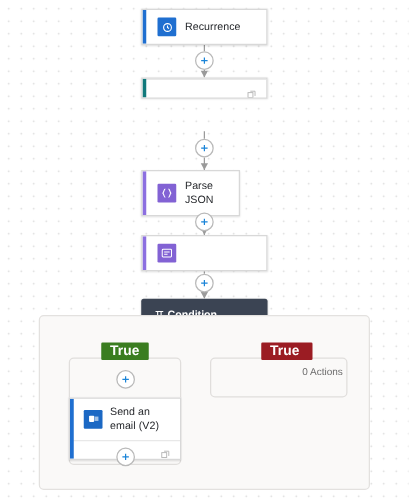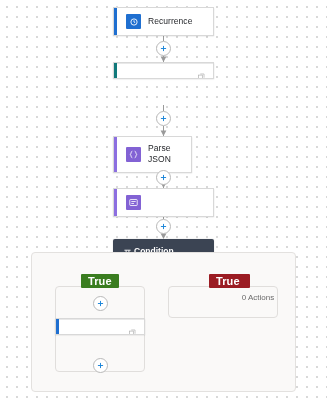--- a/index.html
+++ b/index.html
@@ -235,20 +235,29 @@
       <svg viewBox="0 0 16 16" fill="none" stroke="#fff" stroke-width="1.7">
           <path d="M3.5 6.2 8 10.6l4.5-4.4"></path>
         </svg>
     </span>
   </div>
 
   <span class="actions-text" style="left:168px; top:293px; width:110px;">0 Actions</span>
 
   <div class="node" style="left:55px; top:318px; width:90px;">
     <div class="accent" style="background:#1f6fd0;"></div>
+    <div class="node-head" style="padding:5px 6px 5px 11px; gap:6px;">
+      <span class="node-ico" style="background:#1b68c4;">
+        <svg viewBox="0 0 16 16" width="10" height="10" fill="#fff">
+          <rect x="2" y="4" width="6.6" height="8" rx="1"></rect>
+          <rect x="9.2" y="5.2" width="4.8" height="5.6" opacity=".6"></rect>
+        </svg>
+      </span>
+      <span class="node-title">Send an email (V2)</span>
+    </div>
     <div class="node-foot">
       <span class="copy-ico">
         <svg viewBox="0 0 16 16" fill="none" stroke="#767676" stroke-width="1.3">
           <rect x="2.5" y="5.5" width="7" height="7"></rect>
             <path d="M5.8 3.5h6.7v6.7"></path>
         </svg>
       </span>
     </div>
   </div>
 

